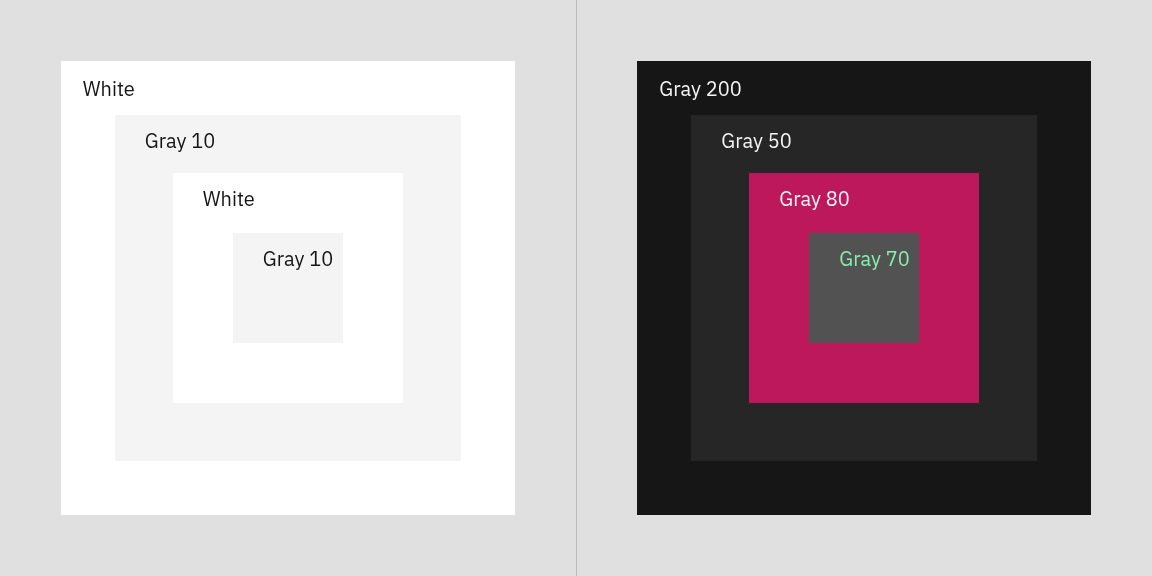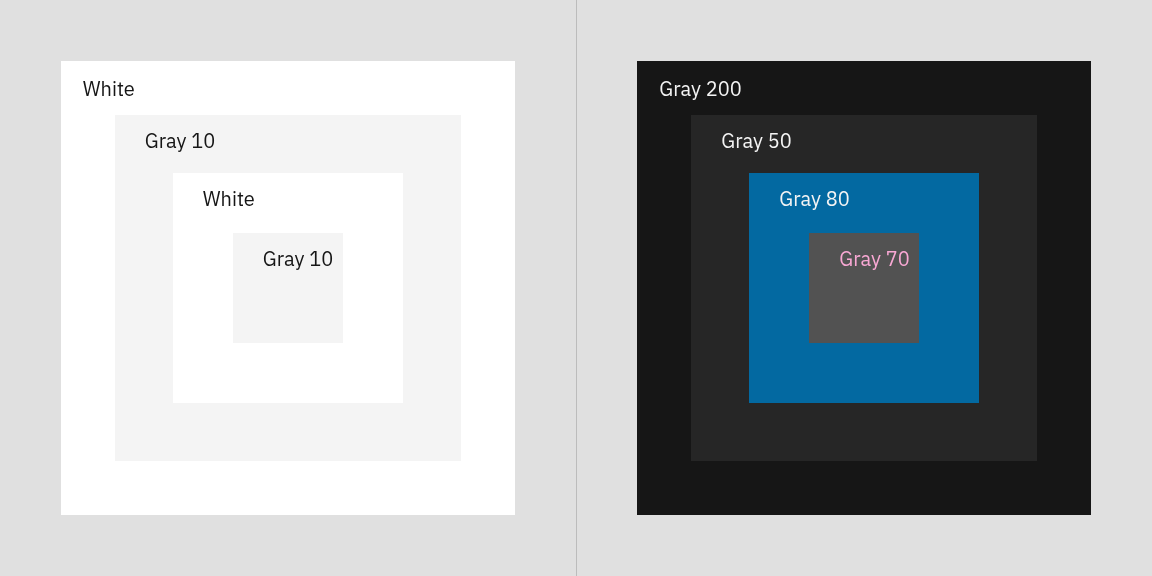--- a/index.html
+++ b/index.html
@@ -32,22 +32,22 @@
       height: 454px;
     }
     
     .light .layer-0 { position:absolute; inset:0; background:#ffffff; color:#161616; }
     .light .layer-1 { position:absolute; inset:54px; background:#f4f4f4; color:#161616; }
     .light .layer-2 { position:absolute; inset:112px; background:#ffffff; color:#161616; }
     .light .layer-3 { position:absolute; inset:172px; background:#f4f4f4; color:#161616; }
     
     .dark .layer-0 { position:absolute; inset:0; background:#161616; color:#f4f4f4; }
     .dark .layer-1 { position:absolute; inset:54px; background:#262626; color:#f4f4f4; }
-    .dark .layer-2 { position:absolute; inset:112px; background:#0369a1; color:#f4f4f4; }
-    .dark .layer-3 { position:absolute; inset:172px; background:#525252; color:#f9a8d4; }
+    .dark .layer-2 { position:absolute; inset:112px; background:#be185d; color:#f4f4f4; }
+    .dark .layer-3 { position:absolute; inset:172px; background:#525252; color:#86efac; }
     .label {
       position: absolute;
       top: 14px;
       left: 22px;
       font-size: 20px;
       font-weight: 400;
     }
     .layer-1 .label, .layer-2 .label, .layer-3 .label { top:12px; left:30px; }
   </style>
 </head>

